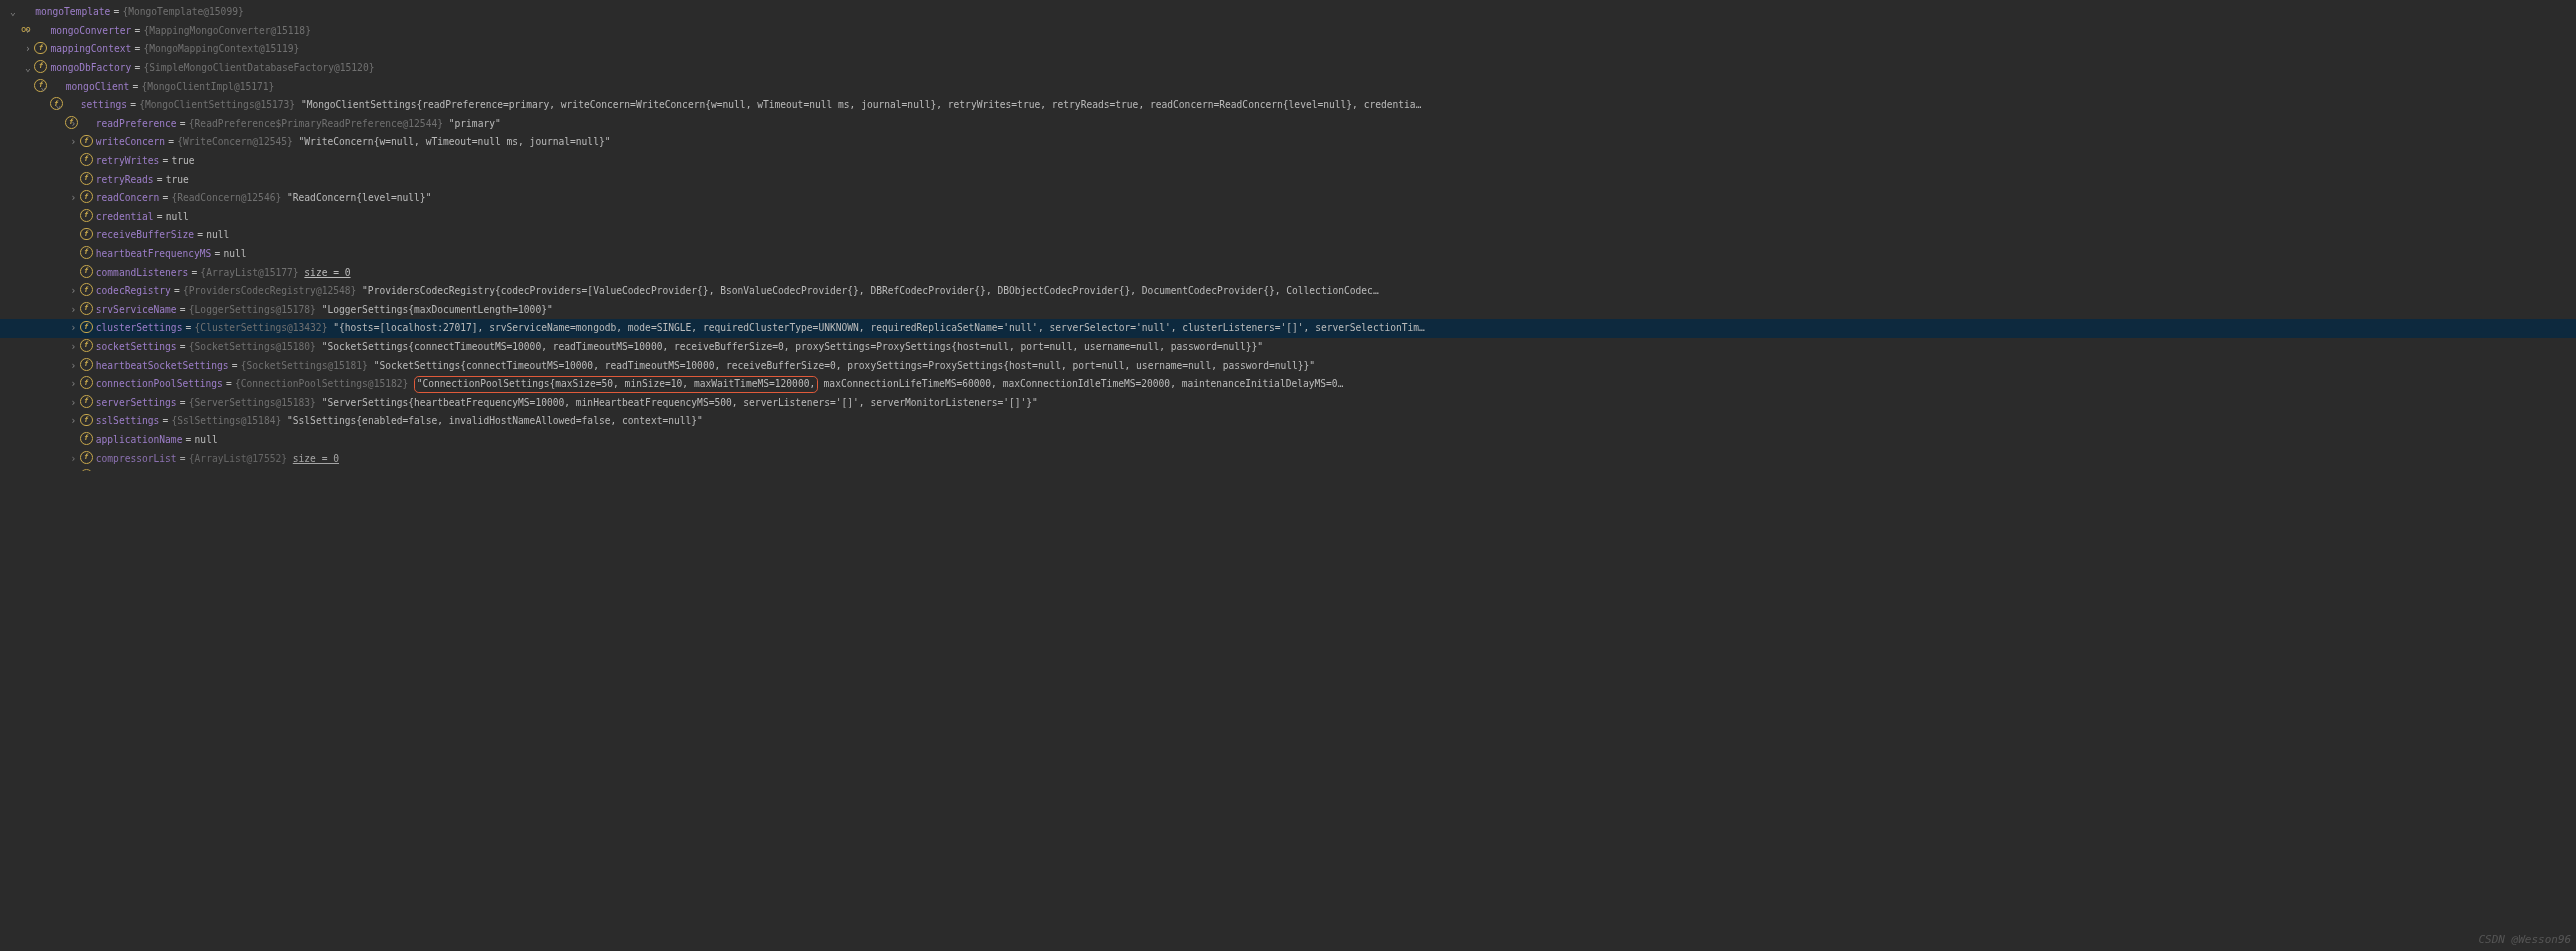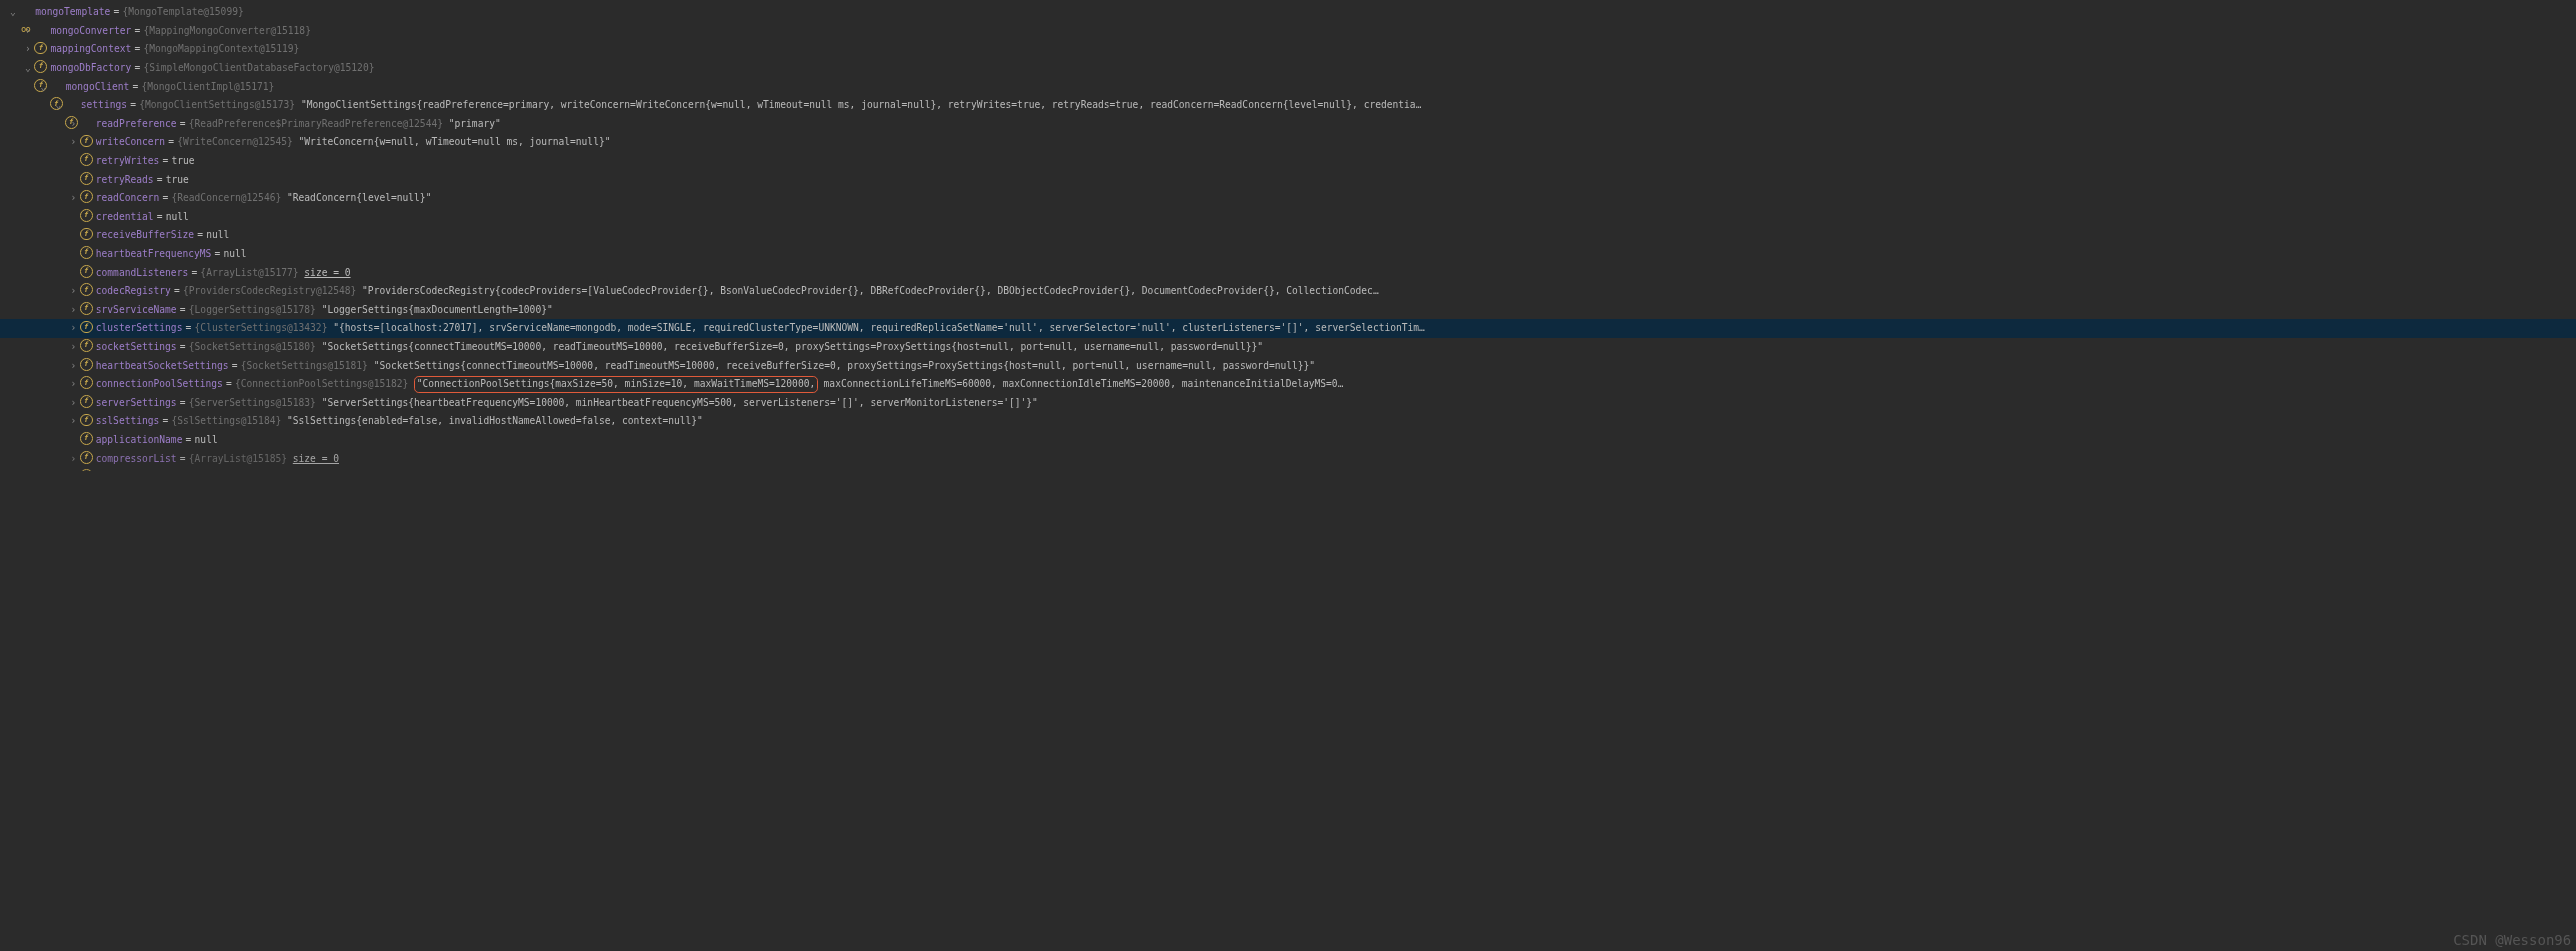--- a/index.html
+++ b/index.html
@@ -57,21 +57,22 @@
     border-radius: 4.8px;
     padding: 0 1.6px;
     display: inline-block;
     line-height: 14.4px;
   }
   .watermark {
     position: fixed;
     bottom: 1.6px;
     right: 4.8px;
     color: #555;
-    font-size: 14px;
+    font-size: 11px;
+    font-style: italic;
   }
   .content { overflow: hidden; text-overflow: clip; }
 </style>
 </head>
 <body>
 
 <div class="tree" id="tree">
     <div class="row">
       <span class="indent" style="width: 6.4px;"></span>
       <span class="arrow">⌄</span>
@@ -213,18 +214,18 @@
     <div class="row">
       <span class="indent" style="width: 67px;"></span>
       <span class="arrow-none"></span>
       <span class="icon-f">f</span>
       <span class="content"><span class="name">applicationName</span><span class="eq">=</span><span class="str">null</span></span>
     </div>
     <div class="row" style="opacity: 0.85;">
       <span class="indent" style="width: 67px;"></span>
       <span class="arrow">›</span>
       <span class="icon-f">f</span>
-      <span class="content"><span class="name">compressorList</span><span class="eq">=</span><span class="obj">{ArrayList@15185}</span> <span class="sizekw"> size = 0</span></span>
+      <span class="content"><span class="name">compressorList</span><span class="eq">=</span><span class="obj">{ArrayList@17552}</span> <span class="sizekw"> size = 0</span></span>
     </div>
   </div>
 
 <div class="watermark">CSDN @Wesson96</div>
 
 
 </body></html>

